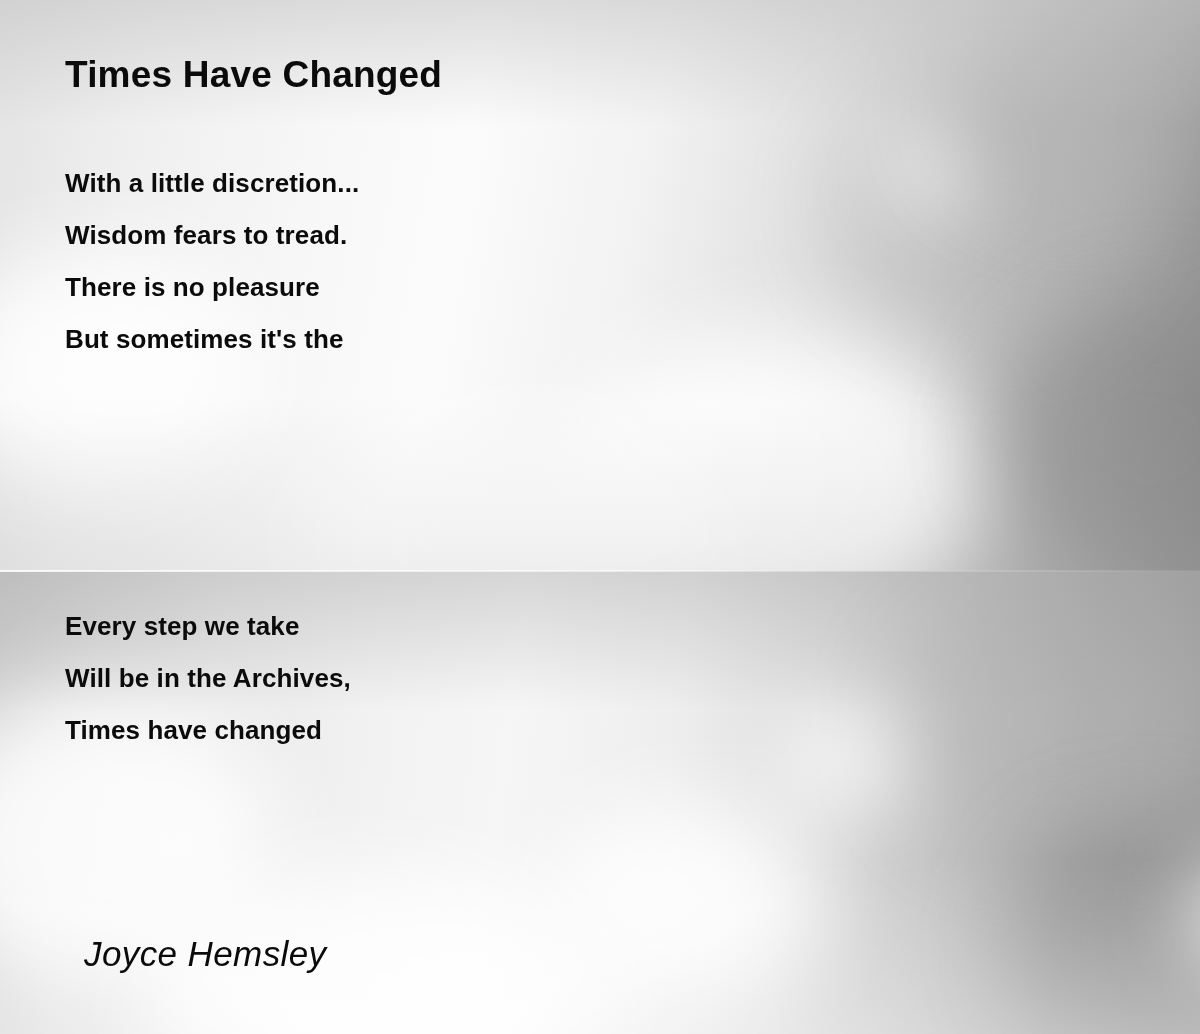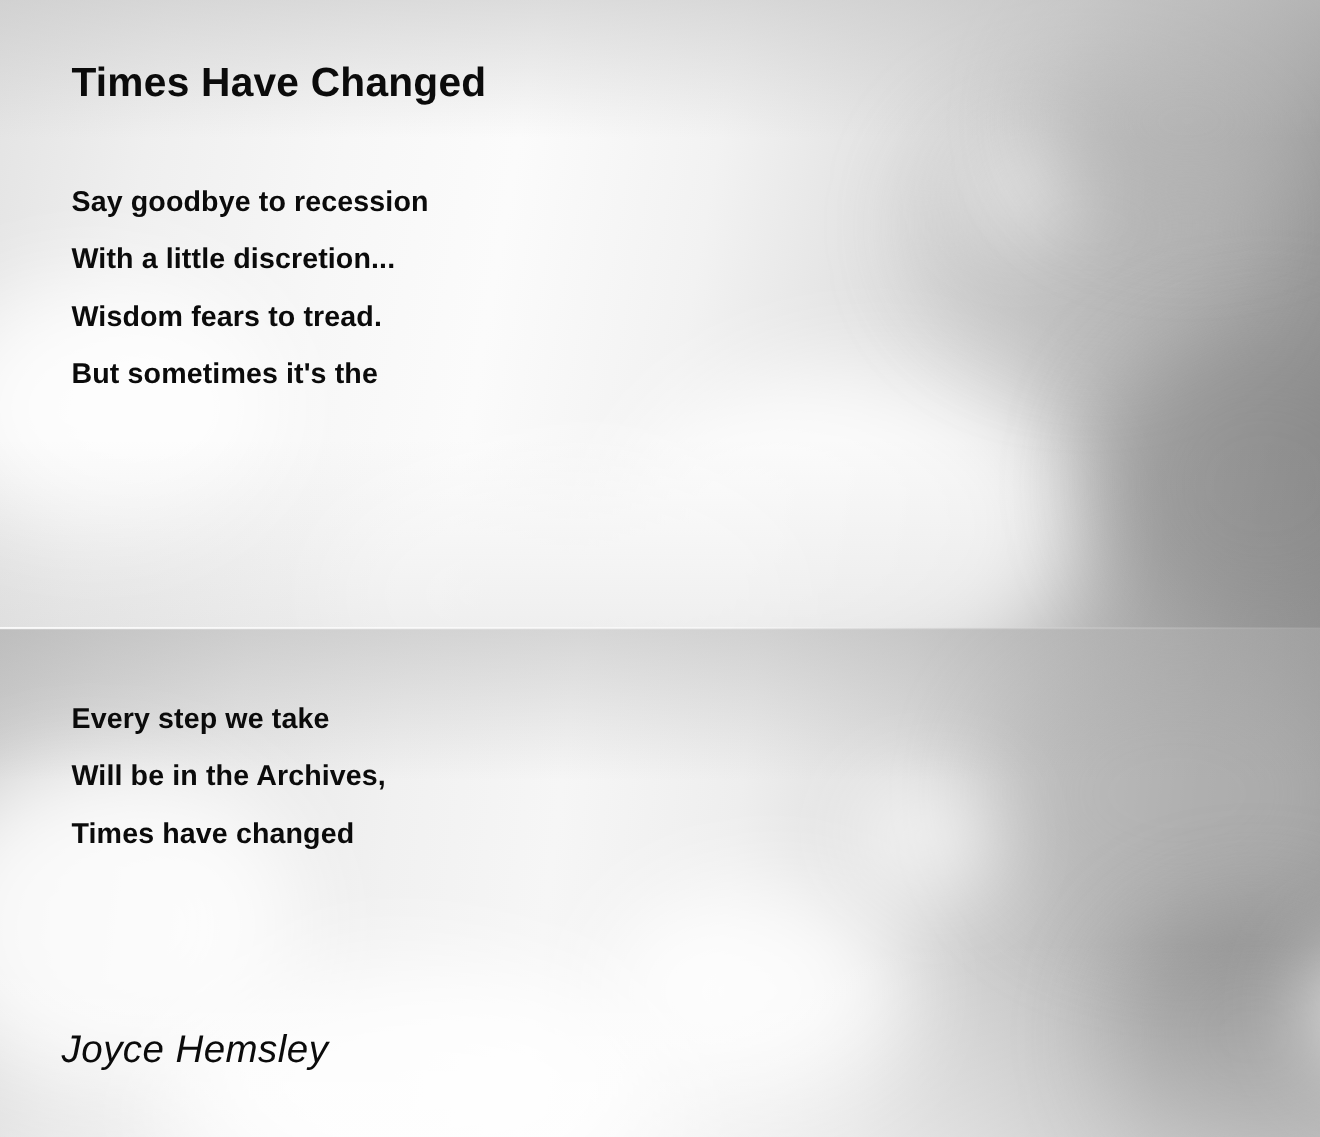--- a/index.html
+++ b/index.html
@@ -140,33 +140,33 @@
     font-weight: bold;
     letter-spacing: 0.2px;
     white-space: nowrap;
   }
 
   .stanza {
     position: absolute;
     left: 65px;
   }
   #stanza-1 { top: 157px; }
-  #stanza-2 { top: 627px; }
+  #stanza-2 { top: 600px; }
 
   .poem-line {
     font-size: 26px;
     font-weight: bold;
     line-height: 52px;
     white-space: nowrap;
     letter-spacing: 0.1px;
   }
 
   #poem-author {
     position: absolute;
-    left: 56px;
+    left: 84px;
     top: 934px;
     font-size: 35px;
     font-style: italic;
     font-weight: normal;
     white-space: nowrap;
     letter-spacing: 0.4px;
   }
 </style>
 </head>
 <body>
@@ -201,23 +201,23 @@
     </div>
   </div>
 
   <div id="seam"></div>
 
   <div id="content">
 
     <div id="poem-title">Times Have Changed</div>
 
     <div id="stanza-1" class="stanza">
-      <div class="poem-line">Say goodbye to recession</div>
       <div class="poem-line">With a little discretion...</div>
       <div class="poem-line">Wisdom fears to tread.</div>
+      <div class="poem-line">There is no pleasure</div>
       <div class="poem-line">But sometimes it's the</div>
     </div>
 
     <div id="stanza-2" class="stanza">
       <div class="poem-line">Every step we take</div>
       <div class="poem-line">Will be in the Archives,</div>
       <div class="poem-line">Times have changed</div>
     </div>
 
     <div id="poem-author">Joyce Hemsley</div>

